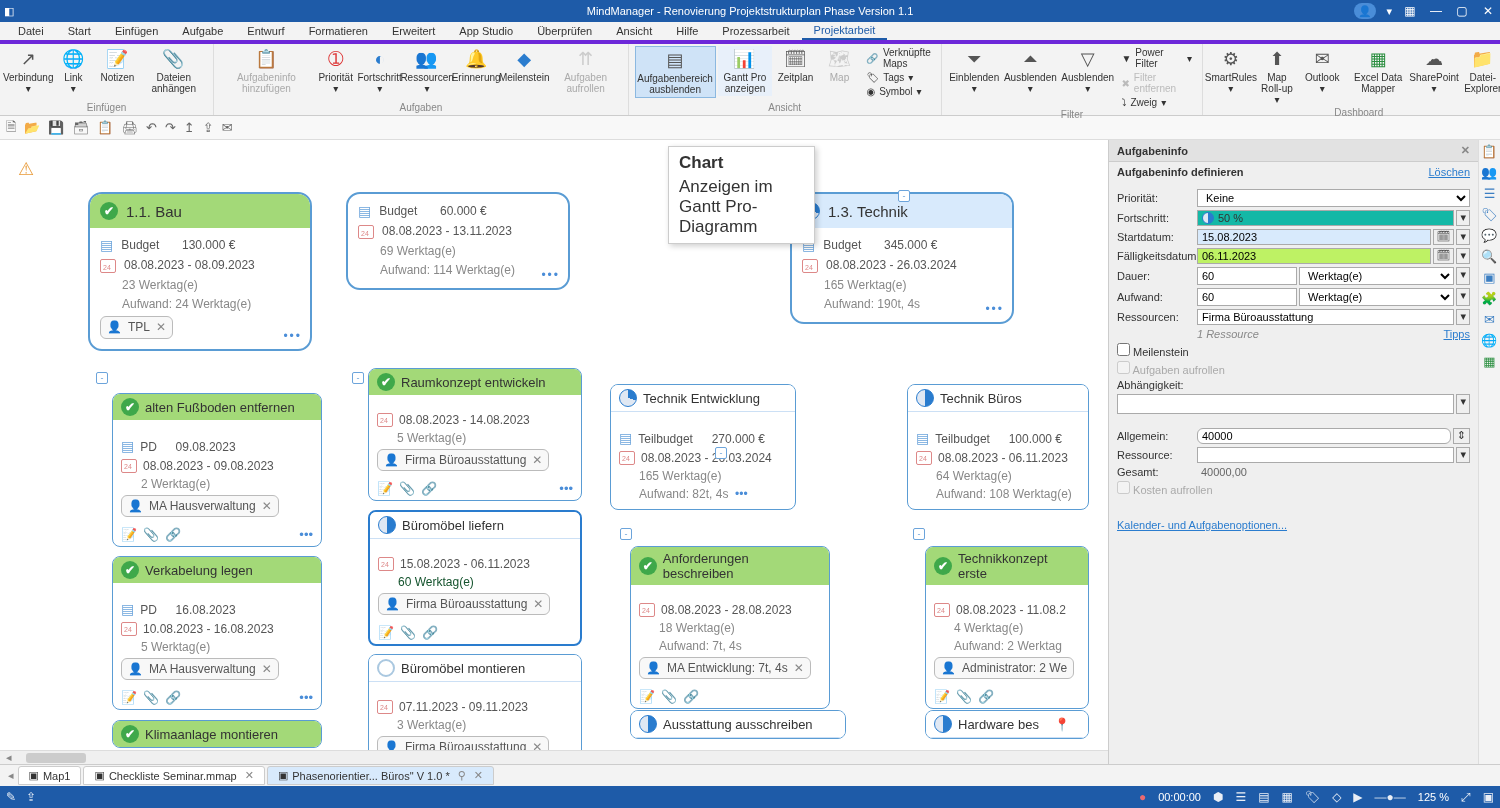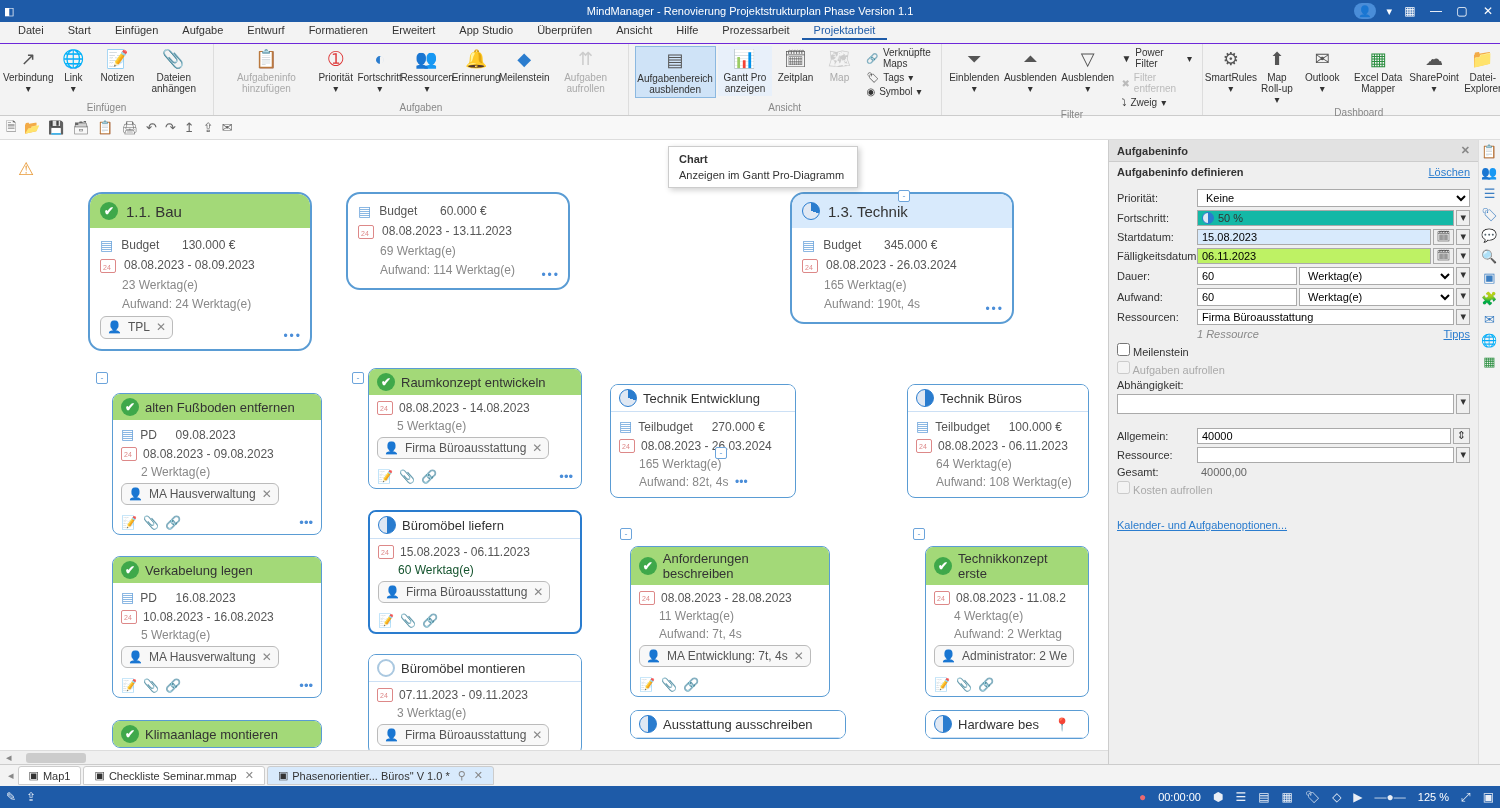--- a/index.html
+++ b/index.html
@@ -6,21 +6,21 @@
 body { font-family: "Segoe UI", Tahoma, sans-serif; font-size: 11px; background: #fff; width: 1500px; height: 808px; overflow: hidden; color: #333; }
 
 
 .titlebar { background: #1e5ba8; color: #fff; height: 22px; display: flex; align-items: center; justify-content: space-between; padding: 0 4px; font-size: 11px; }
 .titlebar .center { position: absolute; left: 50%; transform: translateX(-50%); font-size: 11px; }
 .titlebar .right { display: flex; gap: 10px; align-items: center; }
 .titlebar .ico { width: 16px; height: 16px; display: inline-flex; align-items: center; justify-content: center; font-size: 12px; cursor: default; }
 .titlebar .avatar { background: #4a8dd8; width: 22px; height: 16px; border-radius: 10px; display: inline-flex; align-items: center; justify-content: center; }
 
 
-.menubar { background: #f3f3f3; height: 22px; display: flex; align-items: flex-start; padding: 0 6px; border-bottom: 1px solid #6d28d9; }
+.menubar { background: #f3f3f3; height: 22px; display: flex; align-items: center; padding: 8px 6px; border-bottom: 4px solid #6d28d9; }
 .menubar span { padding: 2px 12px; cursor: default; color: #333; }
 .menubar span.active { color: #1e5ba8; border-bottom: 2px solid #1e5ba8; }
 
 
 .ribbon { background: #f3f3f3; border-bottom: 1px solid #ccc; height: 72px; display: flex; align-items: stretch; font-size: 10px; }
 .ribbon-group { border-right: 1px solid #ddd; padding: 2px 6px 0; display: flex; flex-direction: column; justify-content: space-between; }
 .ribbon-group .controls { display: flex; gap: 2px; align-items: flex-start; }
 .ribbon-btn { display: flex; flex-direction: column; align-items: center; padding: 2px 4px; min-width: 42px; text-align: center; line-height: 1.1; cursor: default; }
 .ribbon-btn.pressed { background: #cfe3f7; border: 1px solid #8bb8e0; }
 .ribbon-btn .ico { font-size: 18px; height: 24px; display: flex; align-items: center; justify-content: center; color: #555; }
@@ -33,21 +33,21 @@
 
 .quickbar { background: #f8f8f8; border-bottom: 1px solid #ddd; height: 24px; display: flex; align-items: center; padding: 0 6px; gap: 8px; }
 .quickbar span { font-size: 13px; color: #666; cursor: default; }
 
 
 .main { display: flex; height: calc(808px - 22px - 22px - 72px - 24px - 22px - 22px); }
 .canvas-wrap { flex: 1; position: relative; overflow: hidden; background: #fff; }
 .canvas { position: absolute; width: 1090px; height: 100%; }
 
 
-.tooltip { position: absolute; top: 6px; left: 668px; background: #fff; border: 1px solid #ccc; box-shadow: 2px 2px 6px rgba(0,0,0,.2); padding: 6px 10px; font-size: 11px; width: 190px; z-index: 20; }
+.tooltip { position: absolute; top: 6px; left: 668px; background: #fff; border: 1px solid #ccc; box-shadow: 2px 2px 6px rgba(0,0,0,.2); padding: 6px 10px; font-size: 17px; width: 147px; z-index: 20; }
 .tooltip .ttitle { font-weight: bold; margin-bottom: 4px; }
 
 
 .warn { position: absolute; top: 18px; left: 18px; font-size: 18px; color: #e89b3a; z-index: 10; }
 
 
 .node { position: absolute; border-radius: 14px; background: #fff; font-size: 12px; overflow: hidden; }
 .node-blue-h { border: 2px solid #5a9cd4; }
 .node-head { height: 34px; display: flex; align-items: center; gap: 8px; padding: 0 10px; font-size: 15px; }
 .node-head.green { background: #a3d978; }
@@ -57,21 +57,21 @@
 .node-body .irow { color: #888; padding-left: 22px; }
 .tag { display: inline-flex; align-items: center; gap: 6px; border: 1px solid #bbb; border-radius: 6px; padding: 1px 6px; background: #f8f8f8; margin: 2px 0; }
 .tag .x { color: #888; }
 .task-meta { position: absolute; right: 8px; bottom: 6px; color: #4a8dd8; letter-spacing: 2px; font-size: 12px; }
 
 .subnode { position: absolute; border: 1px solid #5a9cd4; border-radius: 8px; background: #fff; font-size: 12px; overflow: hidden; }
 .subnode.sel { border: 2px solid #2a7cce; }
 .subnode .shead { padding: 4px 8px; display: flex; align-items: center; gap: 6px; font-size: 13px; }
 .subnode .shead.green { background: #a3d978; }
 .subnode .shead.white { background: #fff; border-bottom: 1px solid #cce0f5; }
-.subnode .sbody { padding: 4px 8px 6px; color: #555; line-height: 1.5; }
+.subnode .sbody { padding: 16px 8px 6px; color: #555; line-height: 1.5; }
 .subnode .sbody .row { display: flex; align-items: center; gap: 6px; }
 .sbot { display: flex; gap: 6px; padding: 2px 8px 4px; color: #6ca4db; font-size: 13px; }
 
 
 .chk { width: 18px; height: 18px; border-radius: 50%; display: inline-flex; align-items: center; justify-content: center; color: #fff; font-size: 12px; font-weight: bold; }
 .chk.done { background: #3fa84a; }
 .chk.half { background: conic-gradient(#2a7cce 0 50%, #e0e8f3 50% 100%); border: 1px solid #2a7cce; }
 .chk.third { background: conic-gradient(#2a7cce 0 30%, #e0e8f3 30% 100%); border: 1px solid #2a7cce; }
 .chk.empty { border: 2px solid #aac8e0; }
 .cal { width: 16px; height: 14px; border: 1px solid #d88; border-radius: 2px; display: inline-block; position: relative; background: #fff; }
@@ -530,21 +530,21 @@
       <div class="subnode" style="top:406px;left:630px;width:200px">
         <div class="shead green">
             <span class="chk done">✔</span>
             <span>Anforderungen beschreiben</span>
           </div>
         <div class="sbody">
           <div class="row">
               <span class="cal"></span>
               <span>08.08.2023 - 28.08.2023</span>
             </div>
-          <div style="padding-left:20px;color:#888">11 Werktag(e)</div>
+          <div style="padding-left:20px;color:#888">18 Werktag(e)</div>
           <div style="padding-left:20px;color:#888">Aufwand: 7t, 4s</div>
           <span class="tag">👤 <span>MA Entwicklung: 7t, 4s</span> <span class="x">✕</span></span>
         </div>
         <div class="sbot">
             <span>📝</span>
             <span>📎</span>
             <span>🔗</span>
           </div>
       </div>
 
@@ -671,21 +671,21 @@
           <div class="fld">
             <input type="text" style="flex: 1 1 0%; height: 20px;" disabled="">
             <span style="border:1px solid #aaa;padding:0 3px">▾</span>
           </div>
         </div>
     </div>
     <div class="psec">
       <div class="prow">
           <span class="lbl">Allgemein:</span>
           <div class="fld">
-            <input type="text" style="flex: 1 1 0%;" value="40000">
+            <input type="text" style="flex: 1 1 0%; border-radius: 6px;" value="40000">
             <span style="border:1px solid #aaa;padding:0 3px">⇕</span>
           </div>
         </div>
       <div class="prow">
           <span class="lbl">Ressource:</span>
           <div class="fld">
             <input type="text" style="flex: 1 1 0%;" disabled="">
             <span style="border:1px solid #aaa;padding:0 3px">▾</span>
           </div>
         </div>

